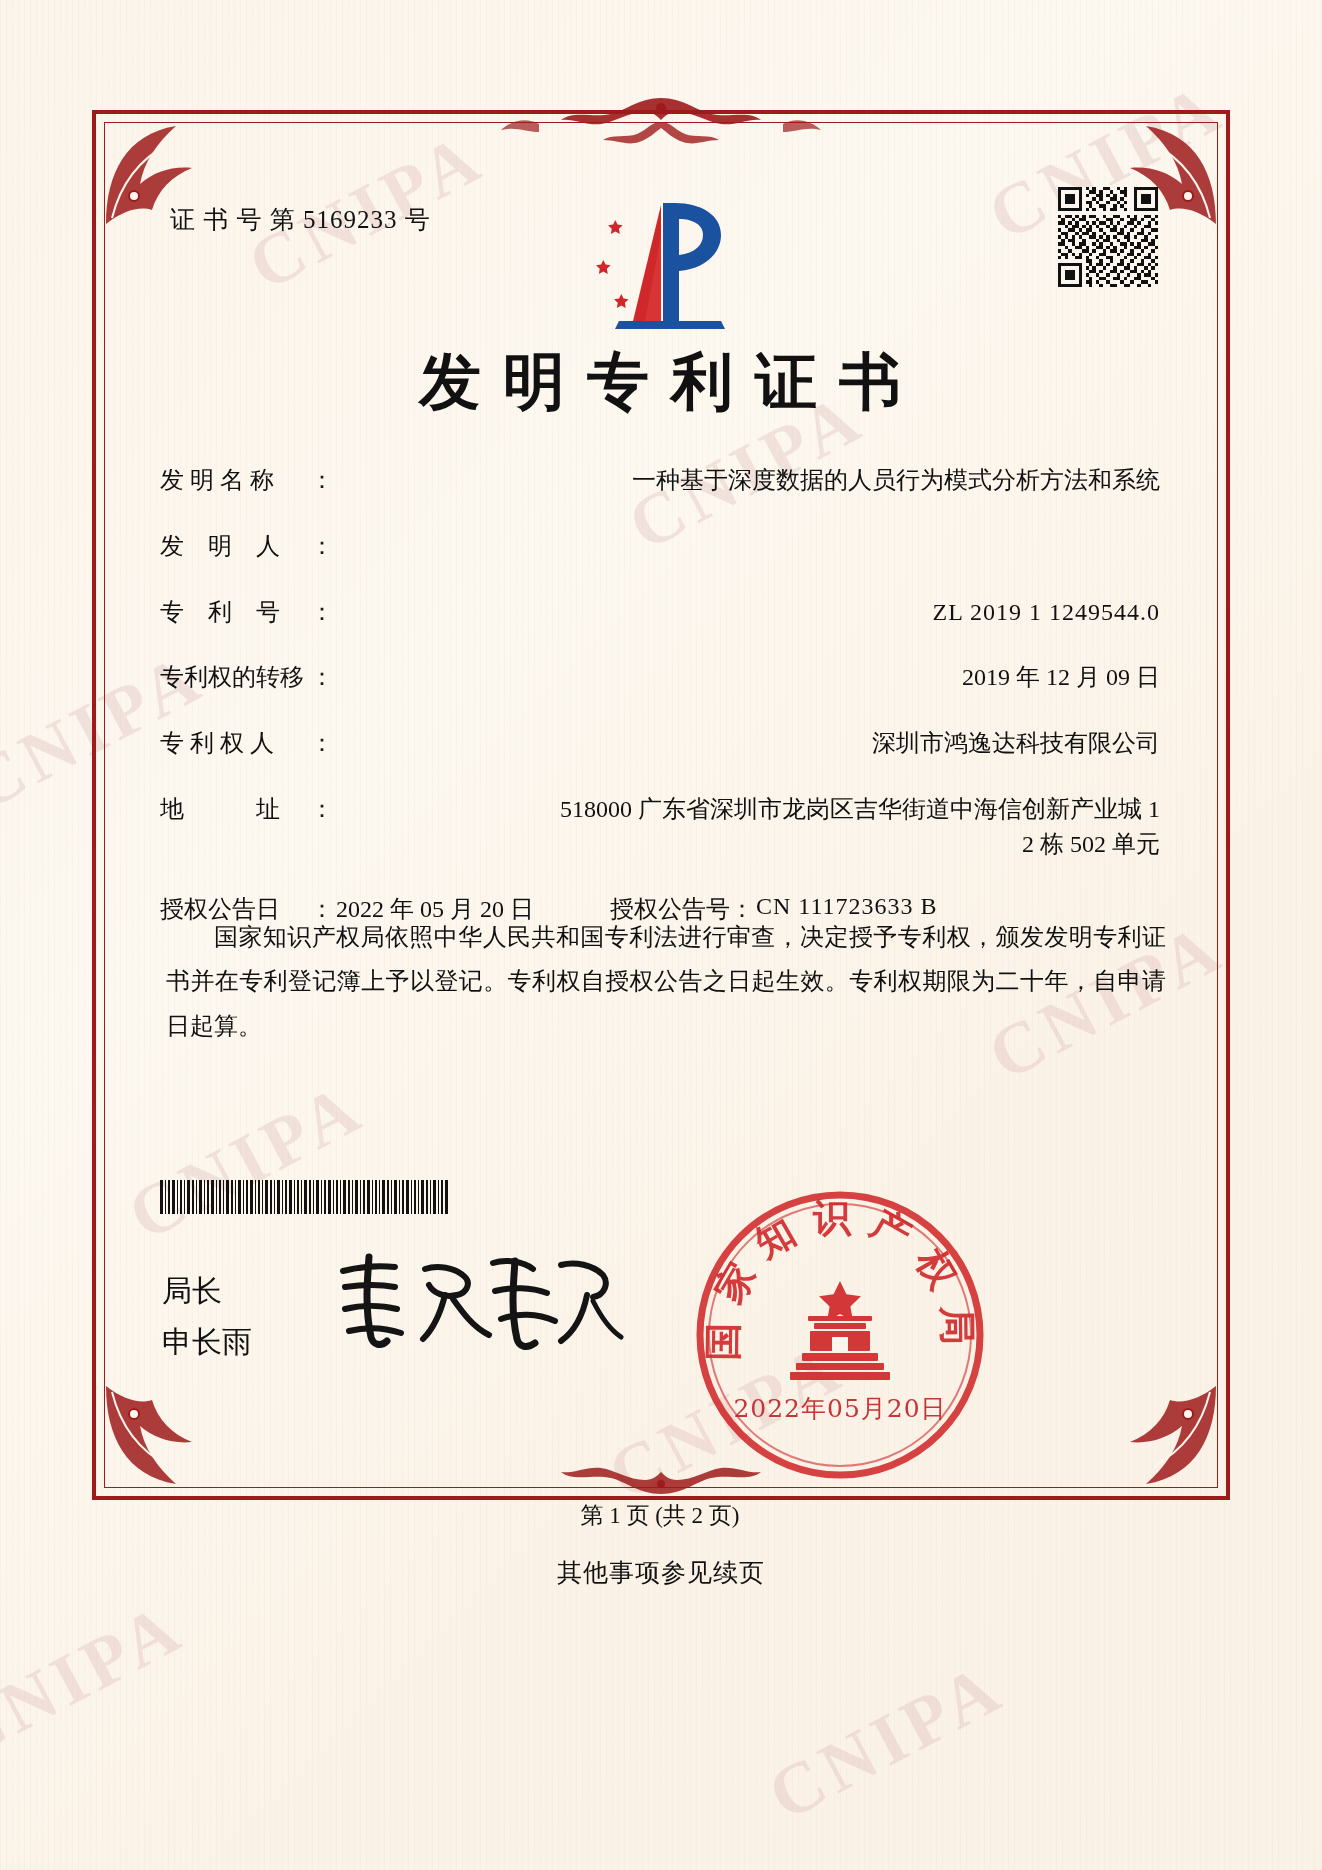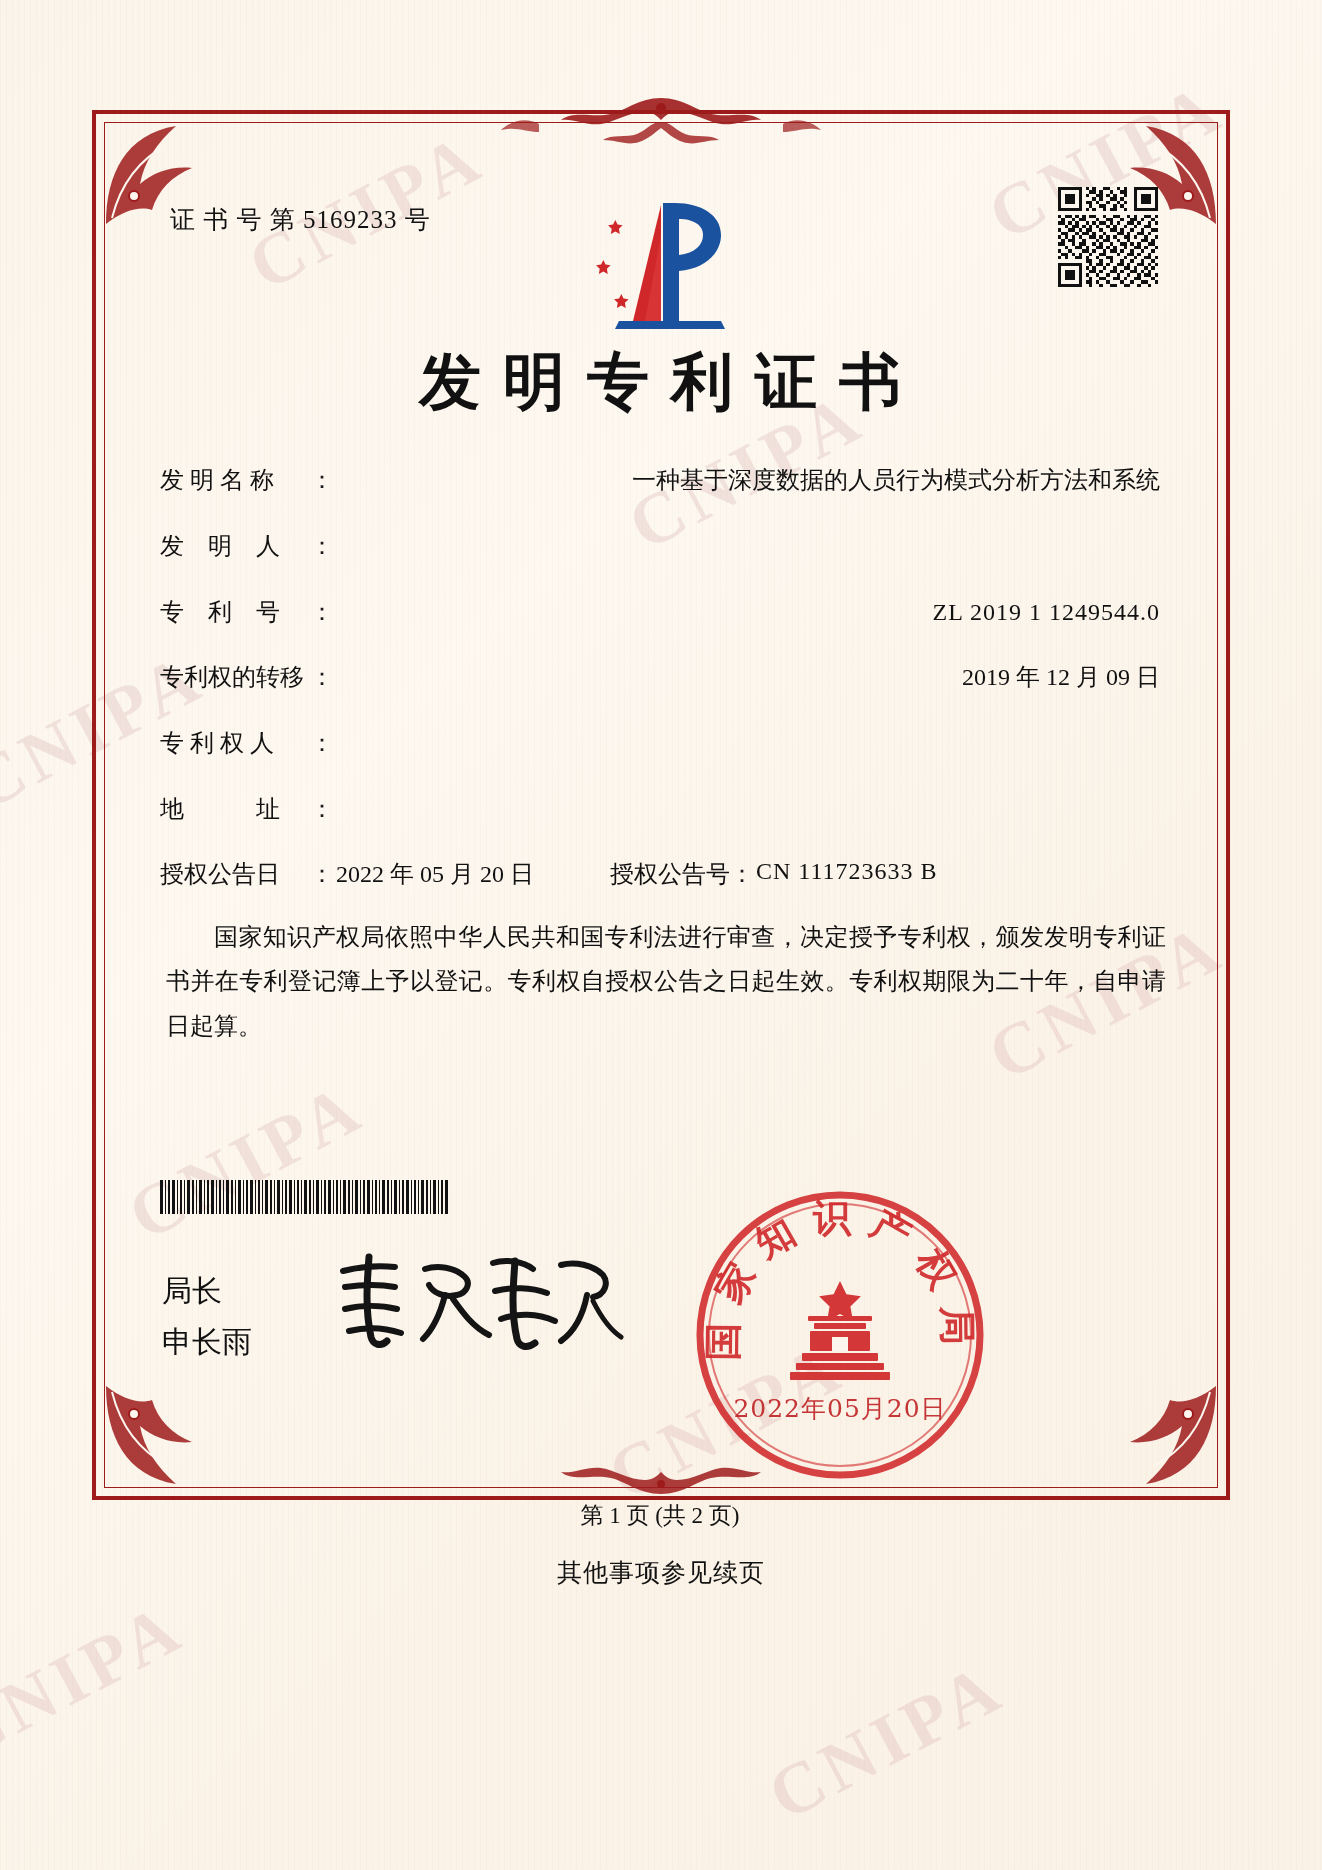--- a/index.html
+++ b/index.html
@@ -636,25 +636,28 @@
 
       <div class="field-row">
         <div class="field-label">专利权的转移</div>
         <div class="field-colon">：</div>
         <div class="field-value">2019 年 12 月 09 日</div>
       </div>
 
       <div class="field-row">
         <div class="field-label">专 利 权 人</div>
         <div class="field-colon">：</div>
+        <div class="field-value">深圳市鸿逸达科技有限公司</div>
       </div>
 
       <div class="field-row">
         <div class="field-label">地　　　址</div>
         <div class="field-colon">：</div>
+        <div class="field-value" style="white-space:pre-line;">518000 广东省深圳市龙岗区吉华街道中海信创新产业城 1
+2 栋 502 单元</div>
       </div>
 
       <div class="row-inline">
         <div class="inline-left">
           <div class="field-label">授权公告日</div>
           <div class="field-colon">：</div>
           <div class="field-value">2022 年 05 月 20 日</div>
         </div>
         <div class="inline-right">
           <div class="field-label">授权公告号</div>

